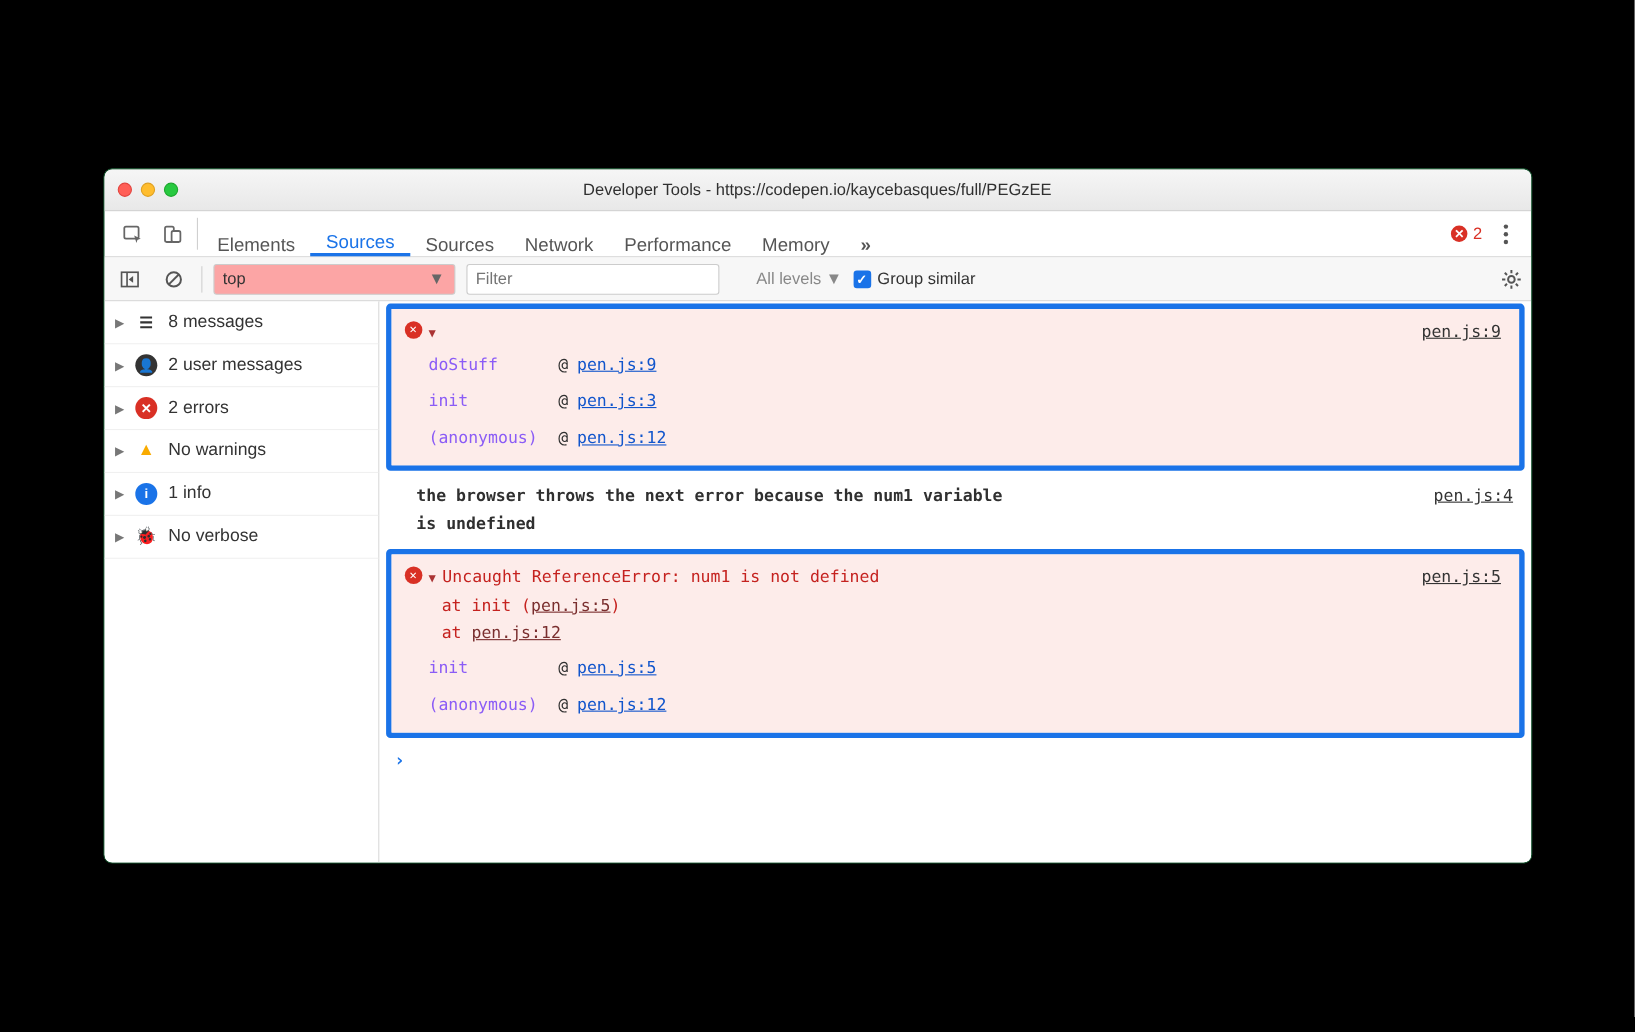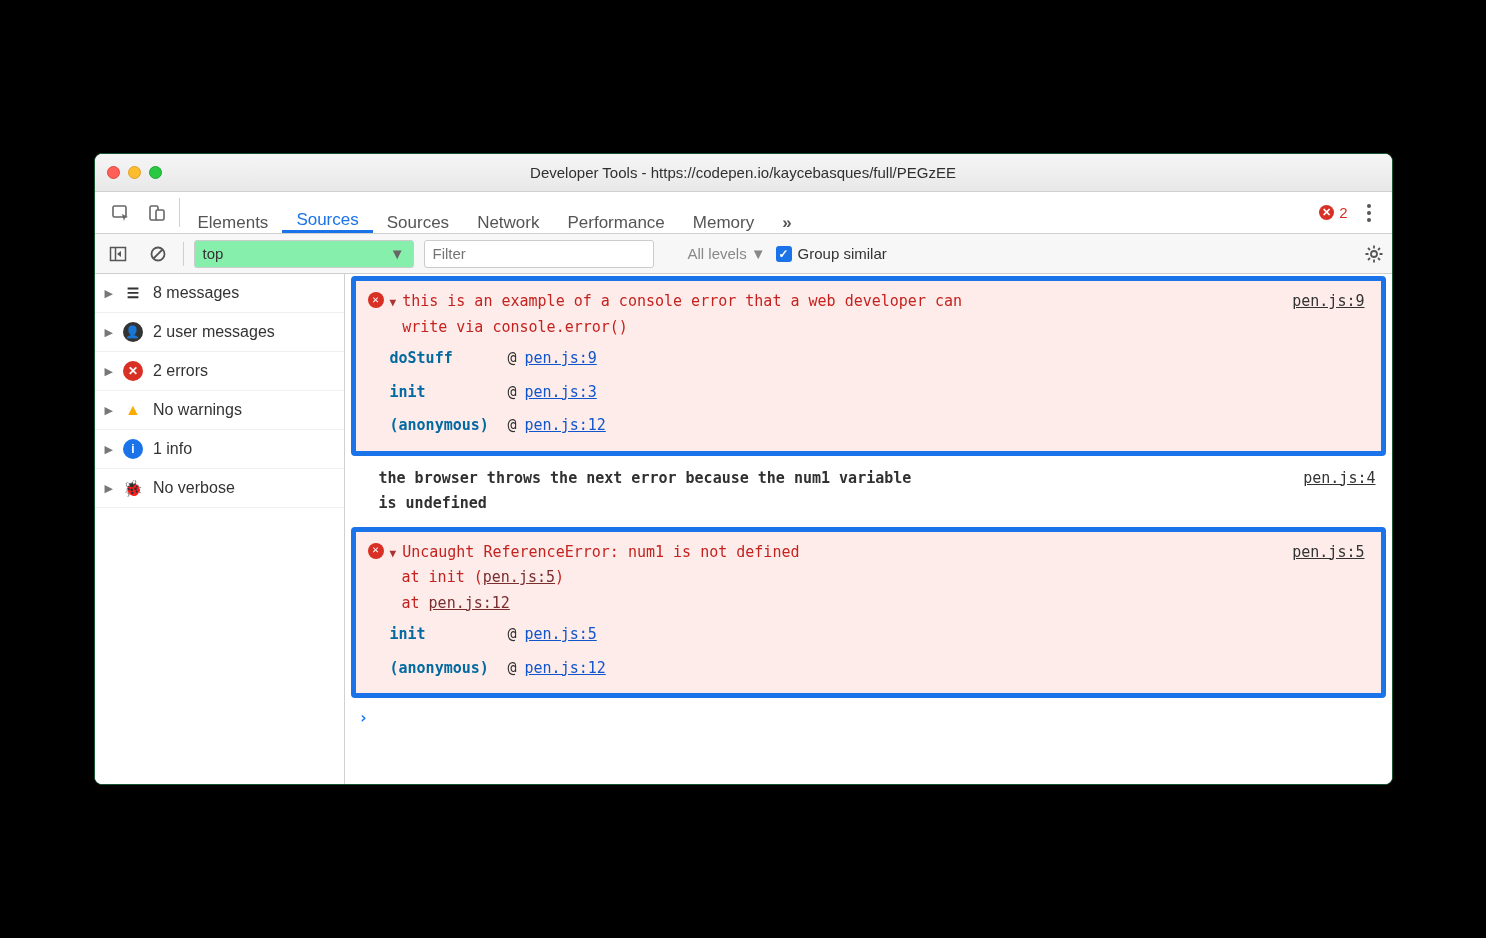--- a/index.html
+++ b/index.html
@@ -71,21 +71,21 @@
   .filterbar {
     height: 40px; border-bottom:1px solid #d0d0d0;
     display:flex; align-items:center; padding:0 8px; gap:10px;
     background:#f7f7f7;
   }
   .filterbar .iconbtn{width:30px;display:flex;align-items:center;justify-content:center;color:#555;cursor:pointer;}
   .filterbar .sep{width:1px;background:#d0d0d0;height:24px;}
   .context-select {
     display:flex;align-items:center;justify-content:space-between;
     width:220px;height:28px;padding:0 8px;border:1px solid #ccc;
-    background:#86efac;border-radius:3px;cursor:pointer;font-size:15px;color:#333;
+    background:#fca5a5;border-radius:3px;cursor:pointer;font-size:15px;color:#333;
   }
   .filter-input{
     flex:0 0 230px;height:28px;border:1px solid #ccc;border-radius:3px;
     padding:0 8px;font-size:15px;color:#333;
   }
   .level-select{display:flex;align-items:center;gap:4px;color:#888;font-size:15px;cursor:pointer;margin-left:24px;}
   .checkbox{display:flex;align-items:center;gap:6px;font-size:15px;color:#333;}
   .checkbox .box{width:16px;height:16px;border-radius:3px;background:#1a73e8;display:flex;align-items:center;justify-content:center;color:#fff;font-size:12px;font-weight:bold;}
   .gear{margin-left:auto;color:#555;cursor:pointer;}
   .body {
@@ -110,21 +110,21 @@
   .msg{padding:8px 12px 8px 12px;font-family:Menlo,Consolas,monospace;font-size:15px;position:relative;line-height:1.7;}
   .msg .src{position:absolute;right:16px;top:8px;color:#333;text-decoration:underline;cursor:pointer; background:inherit;}
   .msg.error{background:#fdecea;color:#c5221f;}
   .msg.log{color:#303030;}
   .msg .hdr{display:flex;align-items:flex-start;gap:6px;}
   .msg .xicn{flex:0 0 16px;width:16px;height:16px;border-radius:50%;background:#d93025;color:#fff;display:flex;align-items:center;justify-content:center;font-size:11px;font-weight:bold;margin-top:3px;}
   .msg .disc{color:#555;font-size:11px;margin-top:5px;cursor:pointer;}
   .msg.error .disc{color:#a33;}
   .stack{margin-left:22px;margin-top:2px;}
   .stack-row{display:flex;gap:8px;padding:4px 0;}
-  .stack-row .fn{color:#0369a1;min-width:110px;font-weight:bold;}
+  .stack-row .fn{color:#8b5cf6;min-width:110px;}
   .stack-row .at{color:#303030;}
   .stack-row .loc{color:#1155cc;text-decoration:underline;cursor:pointer;}
   .msg.error .stack-row .loc{color:#1155cc;}
   .indented{padding-left:34px;color:#c5221f;}
   .indented .locu{text-decoration:underline;cursor:pointer;color:#7a2e2e;}
   .highlight{border:5px solid #1a73e8;border-radius:4px;margin:2px 6px;}
   .prompt{padding:8px 14px;color:#1a73e8;font-family:Menlo,monospace;font-size:16px;font-weight:bold;}
   svg{display:block;}
   .msg.error .src { background:#fdecea; }
 </style>
@@ -259,21 +259,20 @@
     </div>
 
     <div class="main">
 
       <div class="highlight">
       <div class="msg error">
         <span class="src">pen.js:9</span>
         <div class="hdr">
           <span class="xicn">✕</span>
           <span class="disc">▼</span>
-          <span style="max-width:560px;display:inline-block;">this is an example of a console error that a web developer can write via console.error()</span>
         </div>
         <div class="stack">
           <div class="stack-row">
             <span class="fn">doStuff</span>
             <span class="at">@</span>
             <span class="loc">pen.js:9</span>
           </div>
           <div class="stack-row">
             <span class="fn">init</span>
             <span class="at">@</span>

